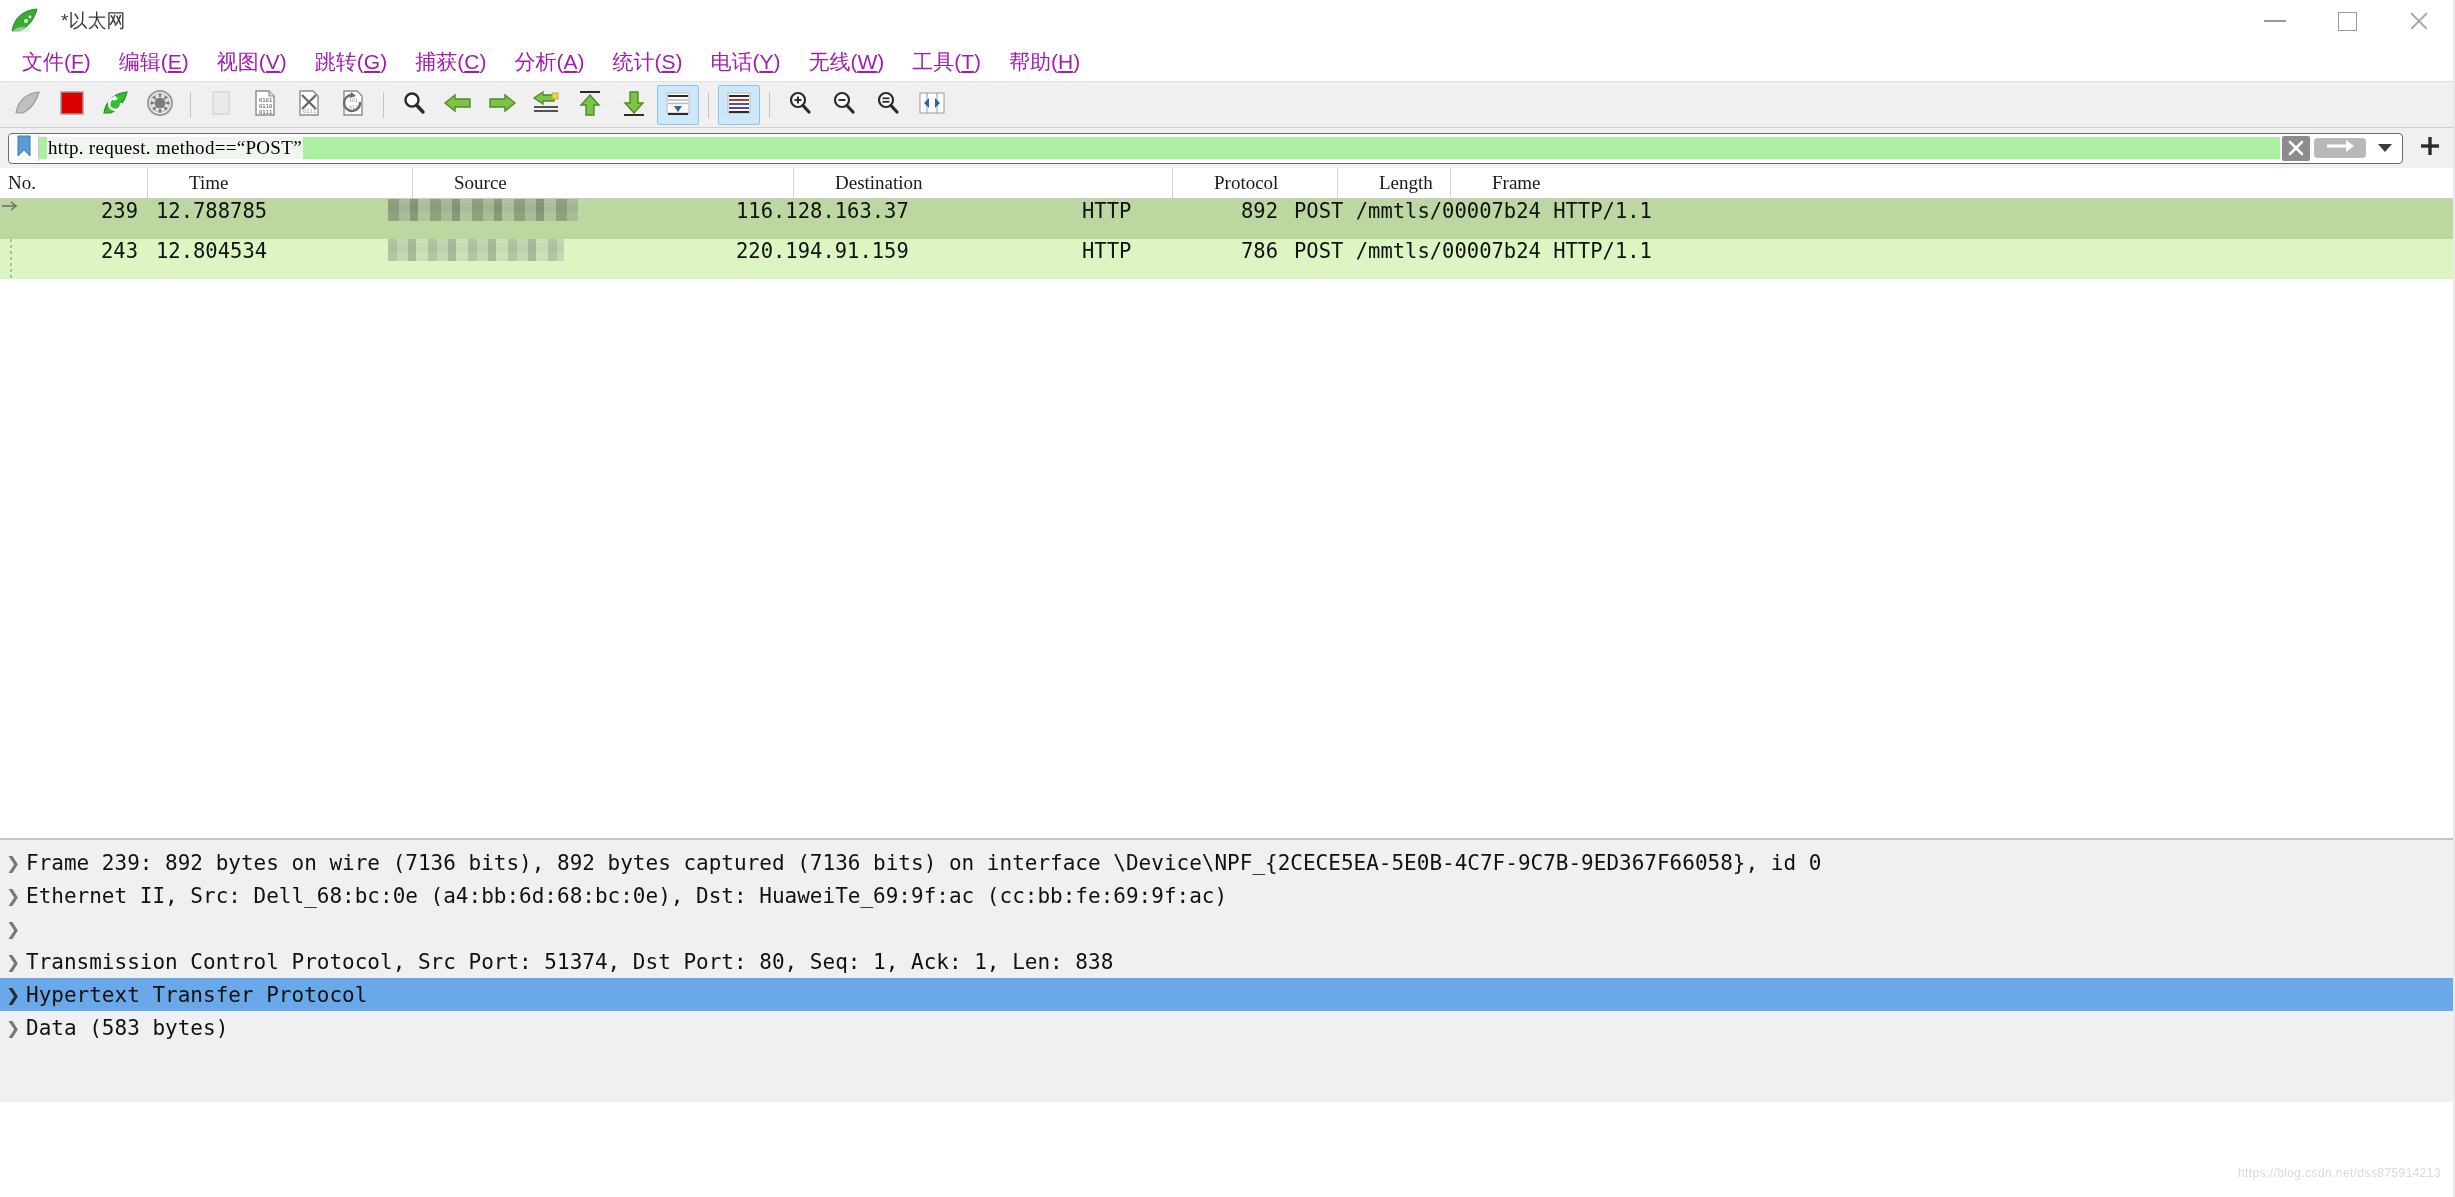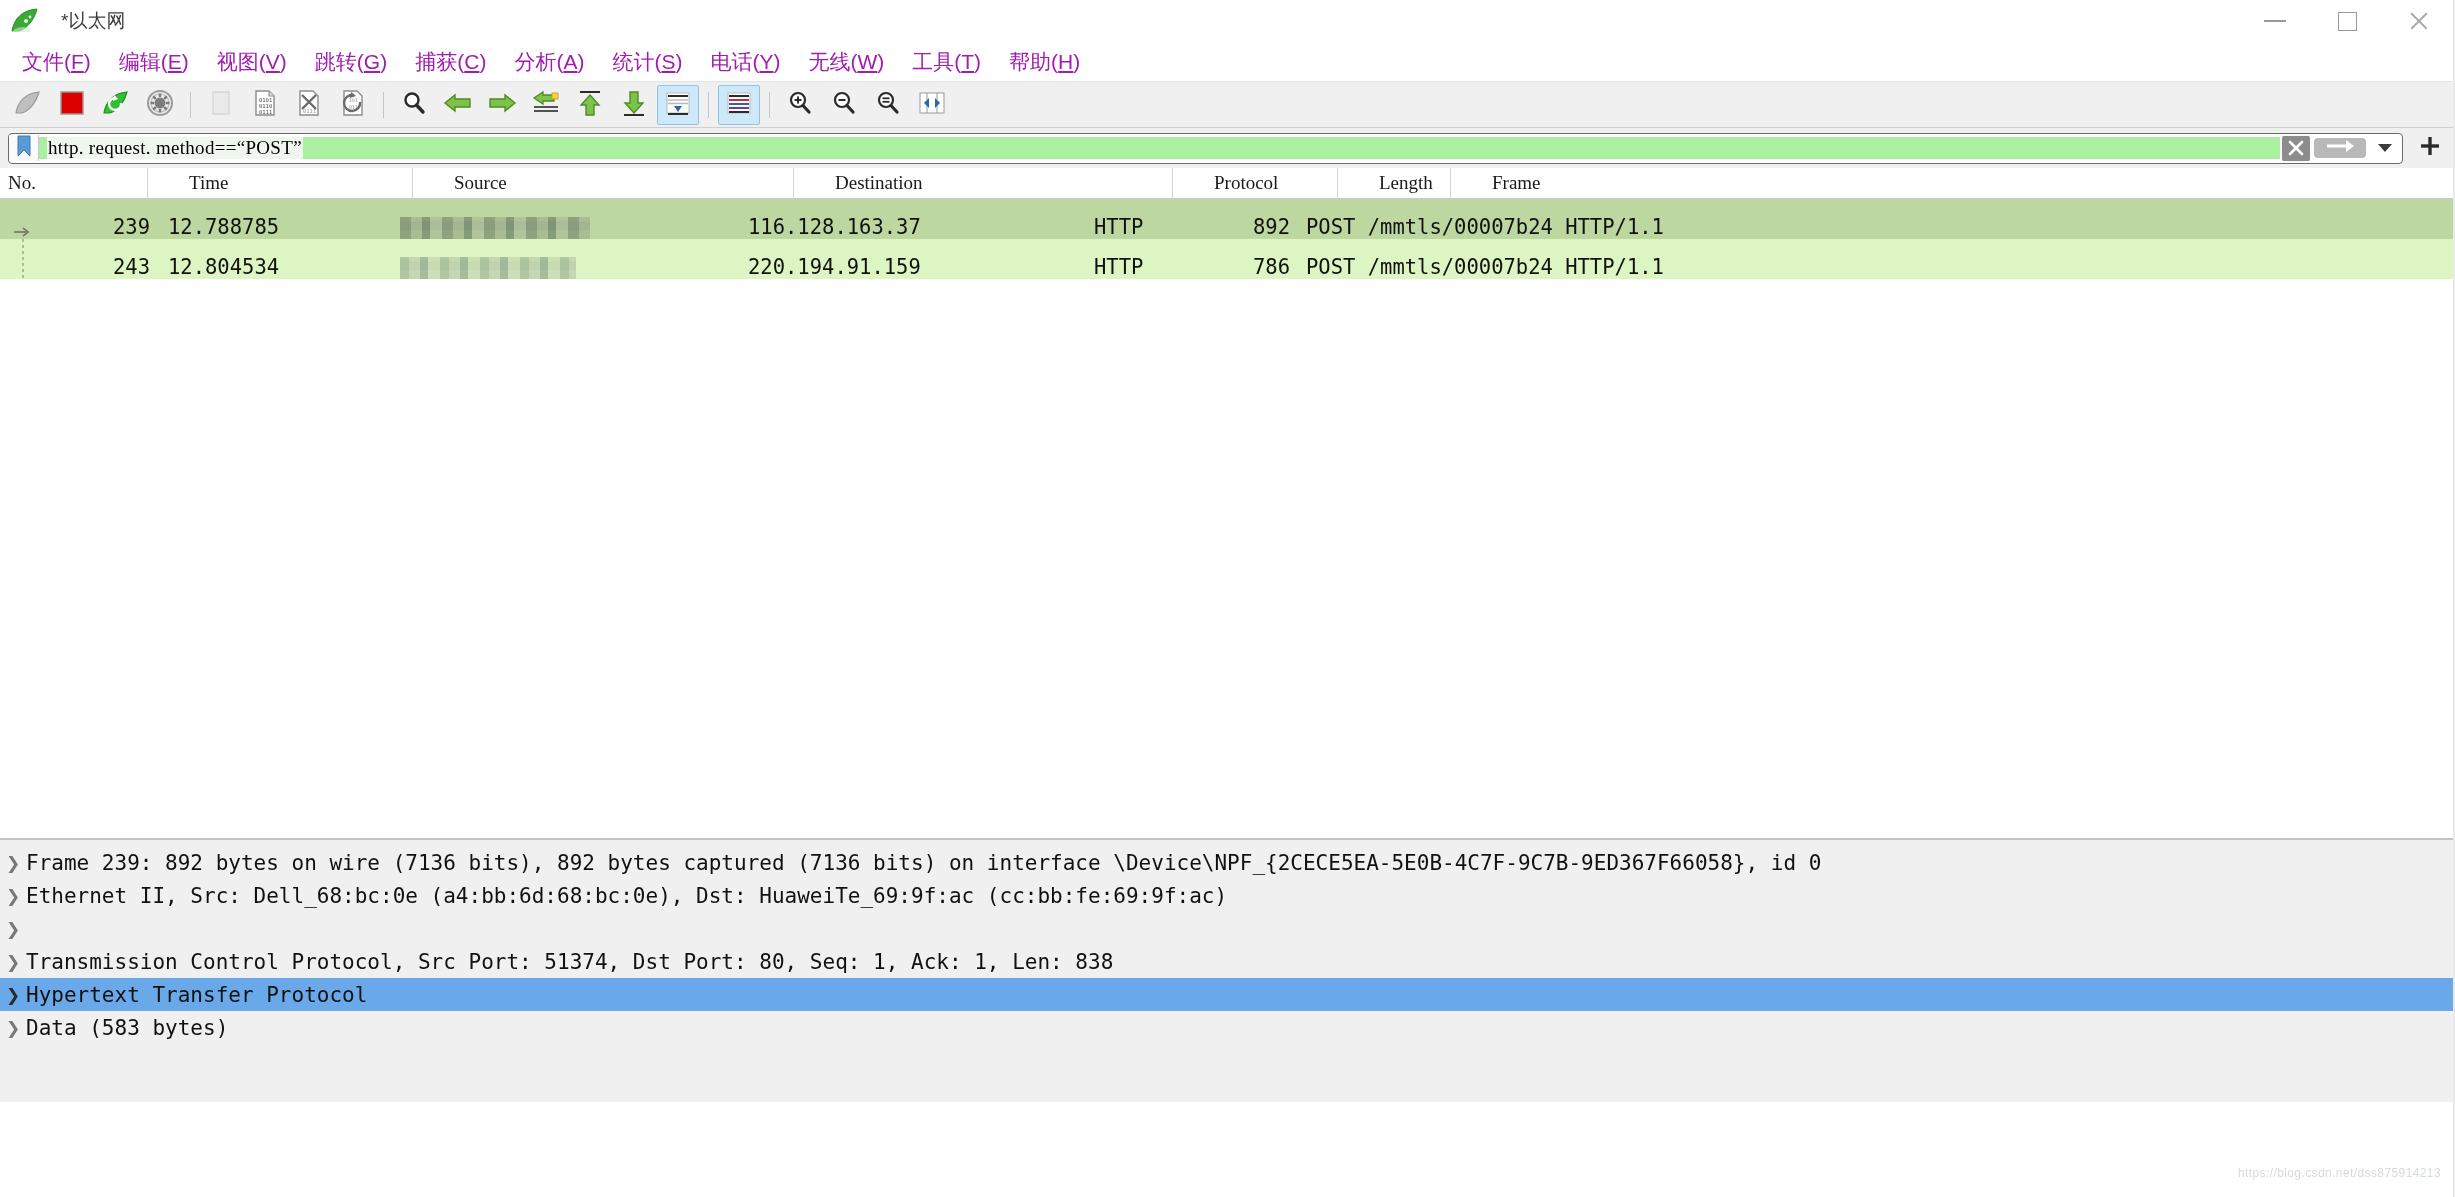--- a/index.html
+++ b/index.html
@@ -128,25 +128,24 @@
   }
   .c-no   { width: 148px; }
   .c-time { width: 232px; }
   .c-src  { width: 348px; }
   .c-dst  { width: 346px; }
   .c-proto{ width: 132px; }
   .c-len  { width: 80px; }
   .c-info { flex: 1; border-right: none !important; }
 
   .packet-row {
-    display: flex; height: 40px; align-items: flex-end;
+    display: flex; height: 40px; align-items: flex-start;
     font-family: "DejaVu Sans Mono", monospace;
     font-size: 20.5px; color: #111111;
     position: relative;
-    padding-left: 12px;
   }
   .packet-row.selected { background: #bcd7a0; }
   .packet-row.normal   { background: #ddf5c2; }
   .packet-row .cell { padding: 0 8px; white-space: nowrap; overflow: hidden; display: flex; align-items: center; }
   .cell.num { justify-content: flex-end; padding-right: 10px; }
   .cell.len { justify-content: flex-end; padding-right: 8px; }
   .row-marker { width: 22px; display: flex; align-items: center; justify-content: center; }
 
   
   .redacted {

